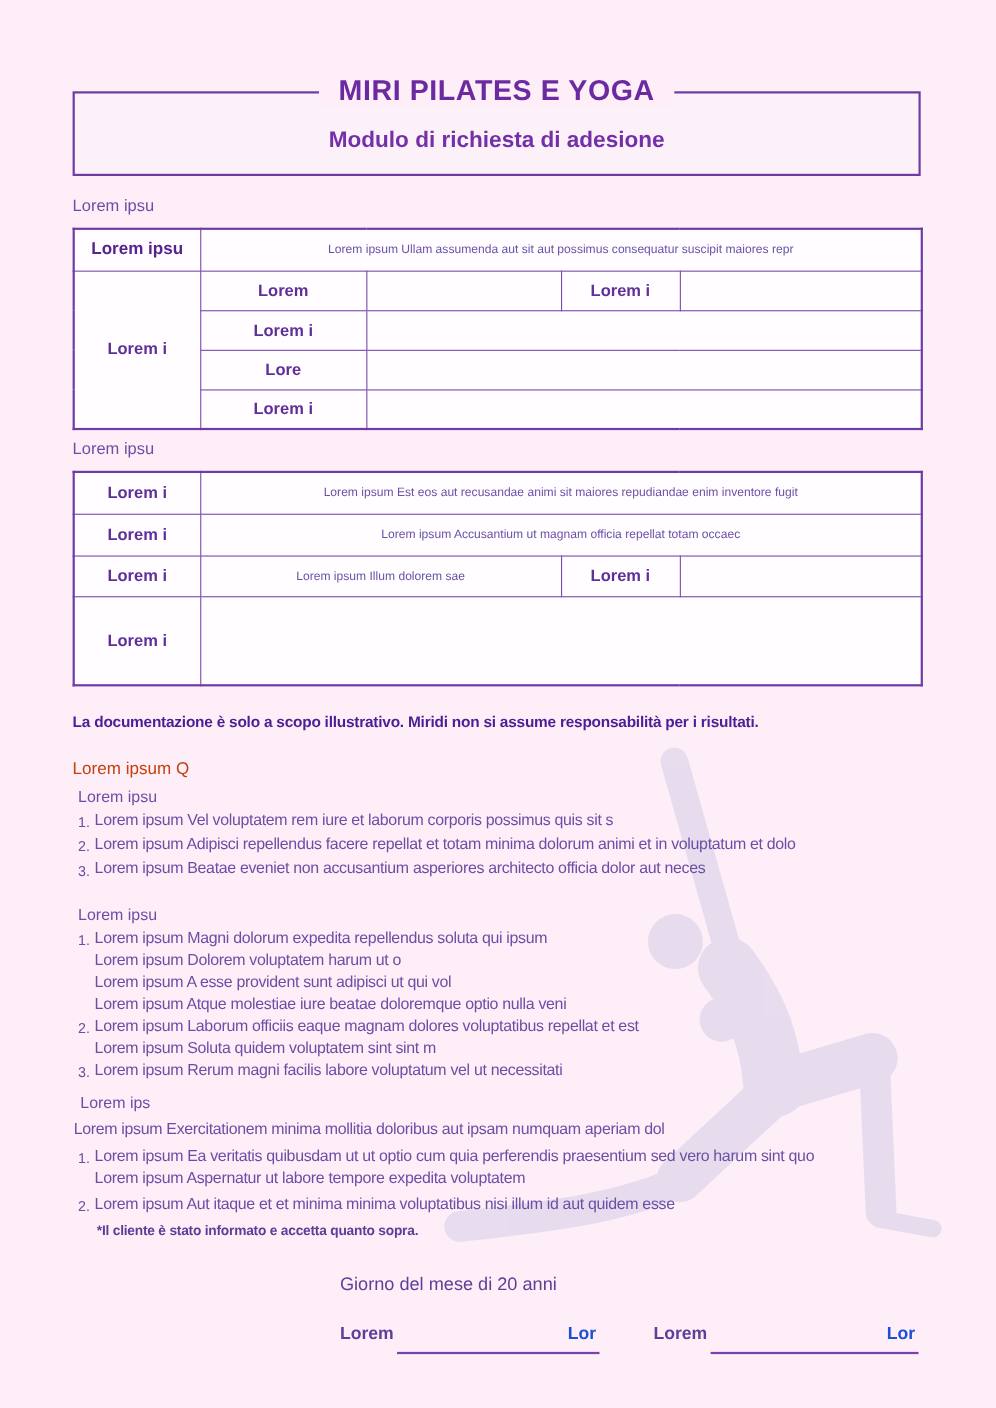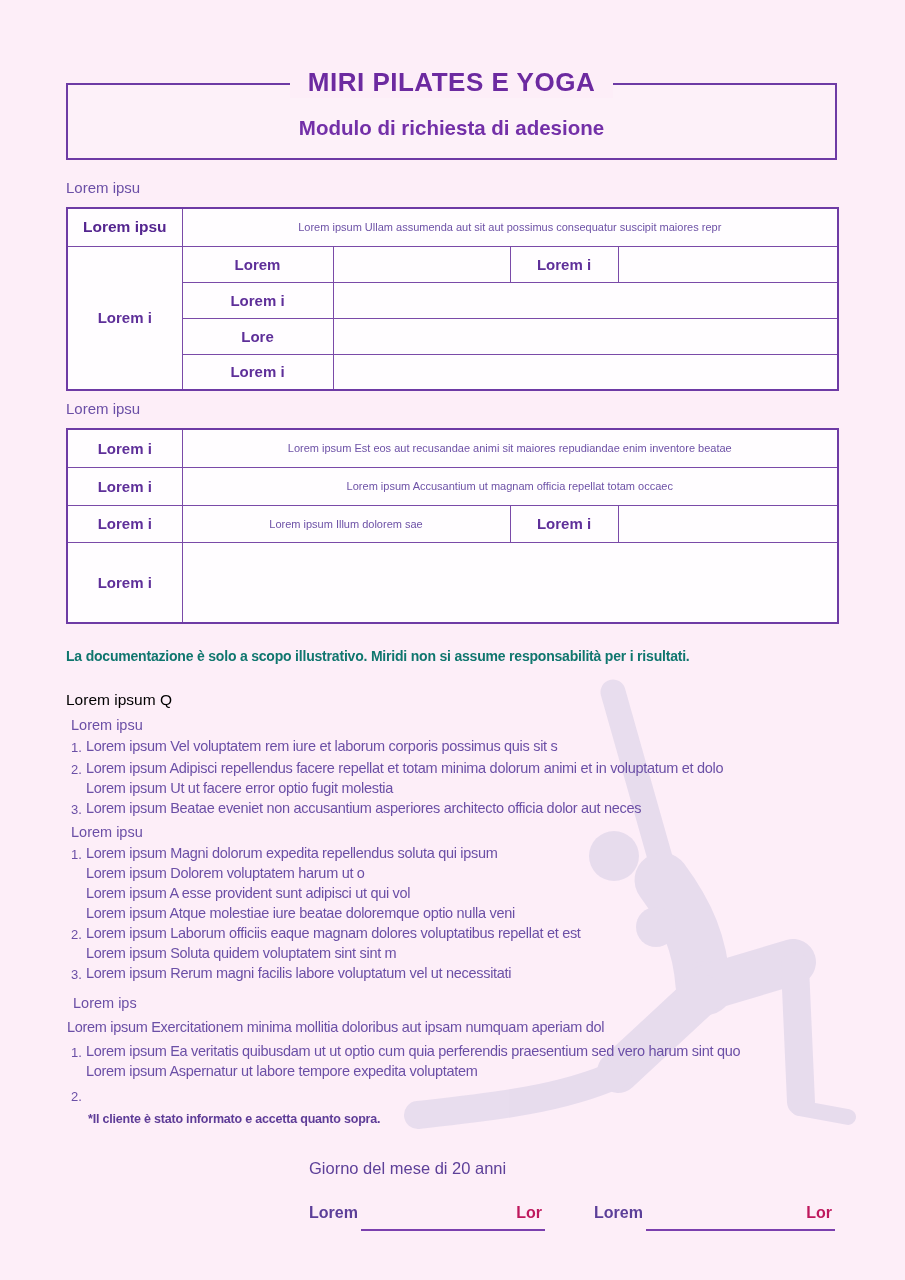--- a/index.html
+++ b/index.html
@@ -46,23 +46,23 @@
   .tbl td.vcell  { color:#6d51a6; font-size:11px; }
   #table1 tr.r1 td { height:38px; }
   #table1 tr.rr td { height:36px; }
   #table2 tr.r38 td { height:38px; }
   #table2 tr.r37 td { height:37px; }
   #table2 tr.tall td { height:81px; }
 
   
   .disclaimer {
     position:absolute; left:66px; top:648px;
-    font-size:14px; font-weight:bold; color:#0f766e; letter-spacing:-0.2px;
-  }
-  .sec-heading { position:absolute; left:66px; top:691px; font-size:15.5px; color:#000000; }
+    font-size:14px; font-weight:bold; color:#4c1d95; letter-spacing:-0.2px;
+  }
+  .sec-heading { position:absolute; left:66px; top:691px; font-size:15.5px; color:#c2410c; }
   .sub-title  { position:absolute; font-size:14.5px; color:#6b4fa6; }
   .list { position:absolute; left:71px; }
   .item { display:flex; }
   .item .num {
     flex:none; width:15px; font-size:13px; color:#6b4fa6;
     line-height:20px; padding-top:2px;
   }
   .line { height:20px; line-height:20px; font-size:14.5px; letter-spacing:-0.3px;
           white-space:nowrap; color:#6b4fa6; }
   .intro { position:absolute; left:67px; }
@@ -74,21 +74,21 @@
 
   
   .date-line { position:absolute; left:309px; top:1159px; font-size:16.5px; color:#5e4099; }
   .sig-row { position:absolute; top:1204px; display:flex; align-items:baseline; }
   #sig1 { left:309px; }
   #sig2 { left:594px; }
   .sig-label { font-size:16px; font-weight:bold; color:#5c3f99; }
   .sig-line {
     display:inline-block; border-bottom:2px solid #7b3fae;
     text-align:right; padding:0 3px 7px 0; margin-left:3px;
-    font-size:16px; font-weight:bold; color:#be185d;
+    font-size:16px; font-weight:bold; color:#1d4ed8;
   }
   #sig1 .sig-line { width:184px; }
   #sig2 .sig-line { width:189px; }
 </style>
 </head>
 <body>
 
 <svg id="bg-silhouette" width="905" height="1280" viewBox="0 0 905 1280">
   <g stroke="#e6dbed" fill="#e6dbed" opacity="0.92" stroke-linecap="round" stroke-linejoin="round">
     <path d="M613 692 L664 872" fill="none" stroke-width="25"></path>
@@ -153,21 +153,21 @@
   <table class="tbl" id="table2" style="top:428px">
     <colgroup>
         <col style="width:115px">
         <col style="width:328px">
         <col style="width:108px">
         <col style="width:220px">
       </colgroup>
     <tbody>
         <tr class="r38">
       <td class="lcell">Lorem i</td>
-      <td class="vcell" colspan="3">Lorem ipsum Est eos aut recusandae animi sit maiores repudiandae enim inventore beatae</td>
+      <td class="vcell" colspan="3">Lorem ipsum Est eos aut recusandae animi sit maiores repudiandae enim inventore fugit</td>
     </tr>
     <tr class="r38">
       <td class="lcell">Lorem i</td>
       <td class="vcell" colspan="3">Lorem ipsum Accusantium ut magnam officia repellat totam occaec</td>
     </tr>
     <tr class="r37">
       <td class="lcell">Lorem i</td>
       <td class="vcell">Lorem ipsum Illum dolorem sae</td>
       <td class="lcell">Lorem i</td>
       <td class="fill"></td>
@@ -188,21 +188,20 @@
     <div class="item">
       <div class="num">1.</div>
       <div>
           <div class="line">Lorem ipsum Vel voluptatem rem iure et laborum corporis possimus quis sit s</div>
         </div>
     </div>
     <div class="item">
       <div class="num">2.</div>
       <div>
         <div class="line">Lorem ipsum Adipisci repellendus facere repellat et totam minima dolorum animi et in voluptatum et dolo</div>
-        <div class="line">Lorem ipsum Ut ut facere error optio fugit molestia</div>
       </div>
     </div>
     <div class="item">
       <div class="num">3.</div>
       <div>
           <div class="line">Lorem ipsum Beatae eveniet non accusantium asperiores architecto officia dolor aut neces</div>
         </div>
     </div>
   </div>
 
@@ -239,20 +238,23 @@
   <div class="list" id="sub3-list" style="top:1041px">
     <div class="item">
       <div class="num">1.</div>
       <div>
         <div class="line">Lorem ipsum Ea veritatis quibusdam ut ut optio cum quia perferendis praesentium sed vero harum sint quo</div>
         <div class="line">Lorem ipsum Aspernatur ut labore tempore expedita voluptatem</div>
       </div>
     </div>
     <div class="item">
       <div class="num">2.</div>
+      <div>
+          <div class="line">Lorem ipsum Aut itaque et et minima minima voluptatibus nisi illum id aut quidem esse</div>
+        </div>
     </div>
   </div>
 
   <div class="footnote">*Il cliente è stato informato e accetta quanto sopra.</div>
 
   <div class="date-line">Giorno del mese di 20 anni</div>
 
   <div class="sig-row" id="sig1">
     <span class="sig-label">Lorem</span>
     <span class="sig-line">Lor</span>

